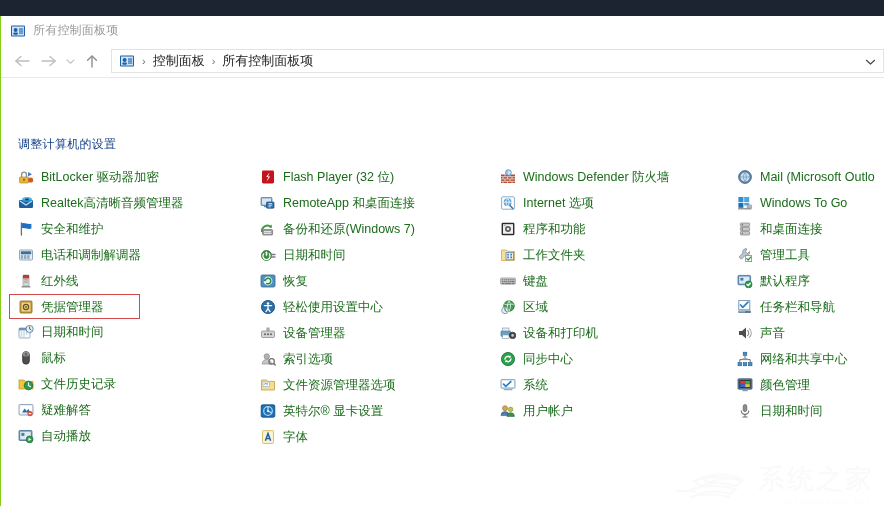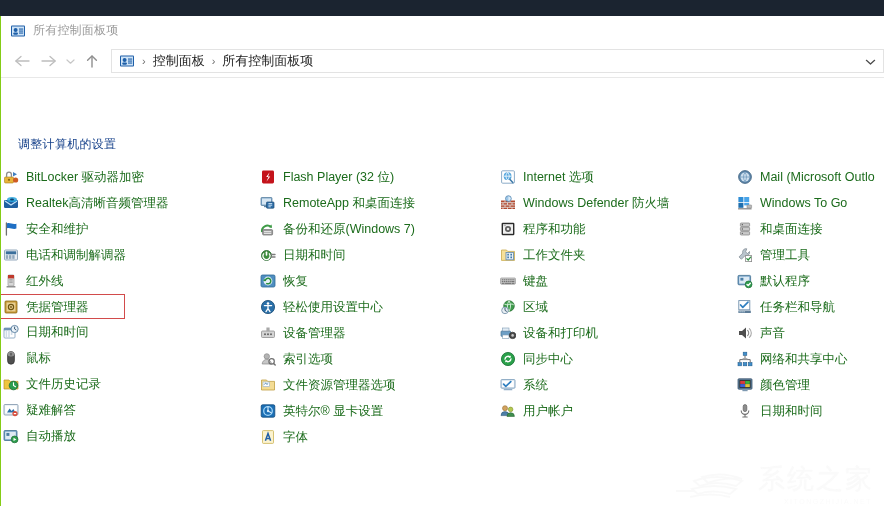--- a/index.html
+++ b/index.html
@@ -150,21 +150,21 @@
     position: absolute;
     left: 0;
     top: 86px;
     right: 0;
     display: flex;
   }
   .col {
     flex: 0 0 auto;
     box-sizing: border-box;
   }
-  .col-1 { width: 245px; padding-left: 2px; }
+  .col-1 { width: 245px; padding-left: 17px; }
   .col-2 { width: 245px; padding-left: 14px; }
   .col-3 { width: 235px; padding-left: 9px; }
   .col-4 { width: 170px; padding-left: 11px; }
 
   .cp-item {
     display: flex;
     align-items: center;
     height: 26px;
     white-space: nowrap;
     box-sizing: border-box;
@@ -589,40 +589,40 @@
           </span>
           <span class="lbl">字体</span>
         </div>
       </div>
 
       <div class="col col-3">
 
         <div class="cp-item">
           <span class="ic">
             <svg width="16" height="16" viewBox="0 0 16 16">
-              <rect x="1.6" y="1.8" width="12.8" height="12.4" rx="1" fill="#ffffff" stroke="#7fa3c2" stroke-width=".9"></rect>
-              <circle cx="7.6" cy="7.2" r="3.9" fill="#56a7de"></circle>
-              <path d="M3.7 7.2 h7.8 M7.6 3.3 a6 6 0 0 1 0 7.8 a6 6 0 0 1 0 -7.8" fill="none" stroke="#ffffff" stroke-width=".8"></path>
-              <path d="M10 10.4 L12.8 13.6" stroke="#3e7aa8" stroke-width="1.5" stroke-linecap="round"></path>
-            </svg>
-          </span>
-          <span class="lbl">Internet 选项</span>
-        </div>
-
-        <div class="cp-item">
-          <span class="ic">
-            <svg width="16" height="16" viewBox="0 0 16 16">
               <rect x="1" y="5.5" width="14" height="8.5" fill="#b24a30"></rect>
               <path d="M1 7.7 h14 M1 10 h14 M1 12.3 h14" stroke="#e6e6e6" stroke-width=".8"></path>
               <path d="M5 5.5 V7.7 M10 5.5 V7.7 M3 7.7 V10 M7.5 7.7 V10 M12 7.7 V10 M5 10 V12.3 M10 10 V12.3 M3 12.3 V14 M7.5 12.3 V14 M12 12.3 V14" stroke="#e6e6e6" stroke-width=".8"></path>
               <circle cx="8.4" cy="3.6" r="2.9" fill="#9ec7e8" stroke="#4f80a9" stroke-width=".7"></circle>
               <path d="M8.4 1.4 a2.2 2.2 0 0 1 0 4.4" fill="#dcecf8"></path>
             </svg>
           </span>
           <span class="lbl">Windows Defender 防火墙</span>
+        </div>
+
+        <div class="cp-item">
+          <span class="ic">
+            <svg width="16" height="16" viewBox="0 0 16 16">
+              <rect x="1.6" y="1.8" width="12.8" height="12.4" rx="1" fill="#ffffff" stroke="#7fa3c2" stroke-width=".9"></rect>
+              <circle cx="7.6" cy="7.2" r="3.9" fill="#56a7de"></circle>
+              <path d="M3.7 7.2 h7.8 M7.6 3.3 a6 6 0 0 1 0 7.8 a6 6 0 0 1 0 -7.8" fill="none" stroke="#ffffff" stroke-width=".8"></path>
+              <path d="M10 10.4 L12.8 13.6" stroke="#3e7aa8" stroke-width="1.5" stroke-linecap="round"></path>
+            </svg>
+          </span>
+          <span class="lbl">Internet 选项</span>
         </div>
 
         <div class="cp-item">
           <span class="ic">
             <svg width="16" height="16" viewBox="0 0 16 16">
               <rect x="1.6" y="1.8" width="12.8" height="12.4" rx="1.2" fill="#2b2b2b"></rect>
               <rect x="3" y="3.2" width="10" height="9.6" fill="#f0f0f0"></rect>
               <circle cx="8" cy="8" r="3" fill="#5d5d5d"></circle>
               <circle cx="8" cy="8" r="1.3" fill="#e9e9e9"></circle>
               <rect x="3.6" y="3.6" width="2.4" height="1.6" fill="#b8b8b8"></rect>

